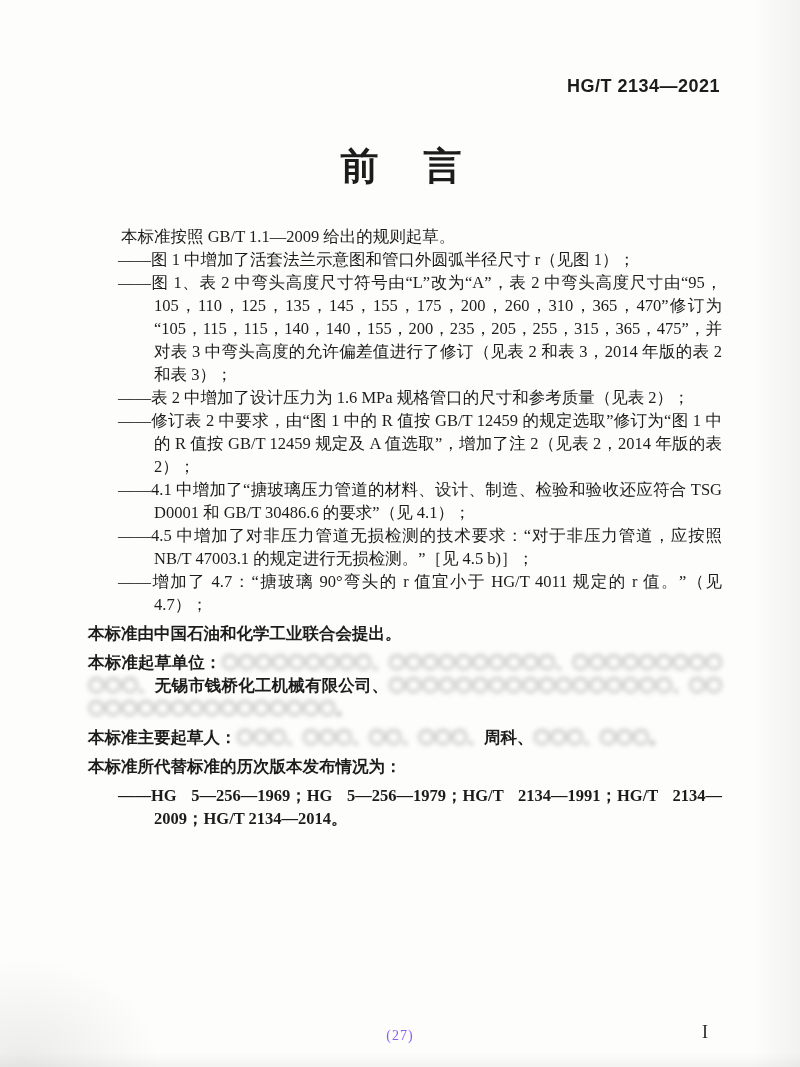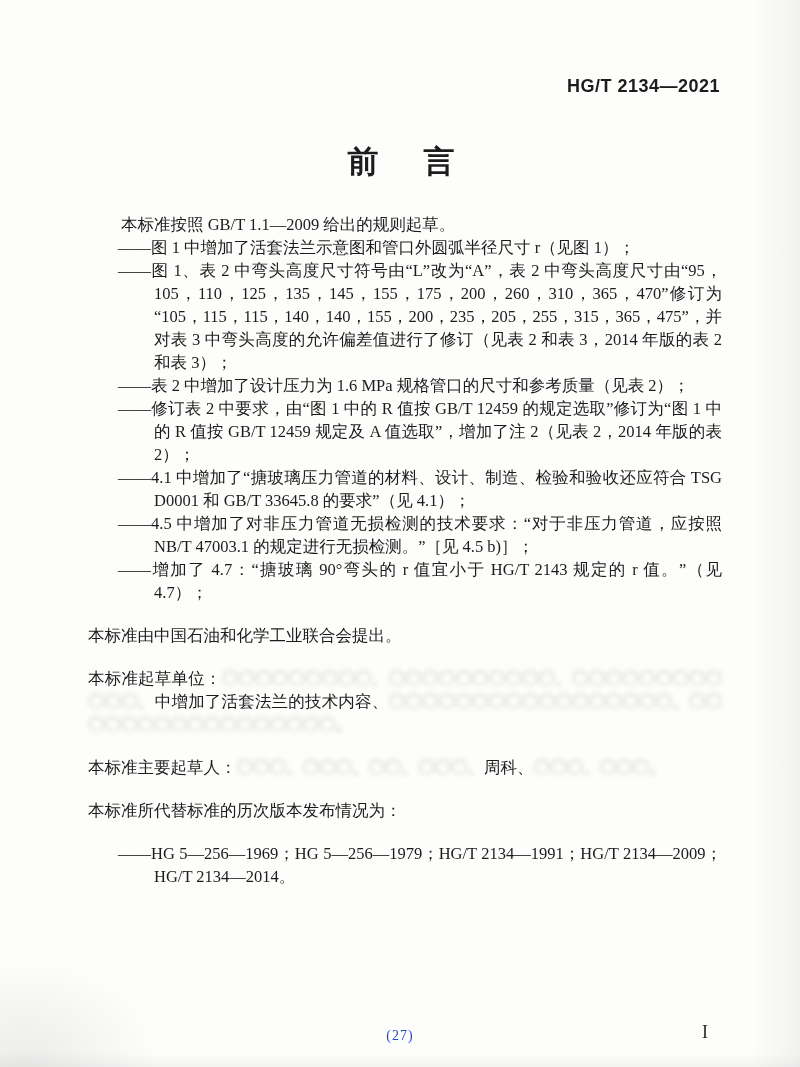--- a/index.html
+++ b/index.html
@@ -46,56 +46,56 @@
   .doc-title {
     position: absolute;
     top: 141px;
     left: 0;
     width: 100%;
     box-sizing: border-box;
     margin: 0;
     text-align: center;
     font-family: "Liberation Sans", "DejaVu Sans", sans-serif;
     font-weight: bold;
-    font-size: 31px;
+    font-size: 38px;
     letter-spacing: 45px;
     padding-left: 47px;
   }
   .content {
     position: absolute;
-    top: 213px;
+    top: 225px;
     left: 88px;
     width: 634px;
     font-size: 16.5px;
     line-height: 23px;
     text-align: justify;
   }
   .content p { margin: 0; }
   .para-indent { text-indent: 33px; }
   .para-flush  { text-indent: 0; }
   .change-item {
     padding-left: 66px;
     text-indent: -36px;
   }
   .closing-block { margin-top: 2px; }
-  .closing-block p { margin-top: 20px; }
+  .closing-block p { margin-top: 6px; font-weight: bold; }
   .redact {
     filter: blur(2.6px);
     color: #6e6e6e;
     opacity: 0.85;
   }
   .footer-center {
     position: absolute;
     top: 1028px;
     left: 0;
     width: 100%;
     text-align: center;
     font-size: 14px;
     letter-spacing: 1px;
-    color: #1d4ed8;
+    color: #8b5cf6;
   }
   .footer-page {
     position: absolute;
     top: 1022px;
     right: 92px;
     font-size: 18px;
     color: #2a2a2a;
   }
 </style>
 </head>
@@ -107,29 +107,29 @@
 
 <main class="content">
 
   <p class="para-indent">本标准按照 GB/T 1.1—2009 给出的规则起草。</p>
 
   <div>
     <p class="change-item">——图 1 中增加了活套法兰示意图和管口外圆弧半径尺寸 r（见图 1）；</p>
     <p class="change-item">——图 1、表 2 中弯头高度尺寸符号由“L”改为“A”，表 2 中弯头高度尺寸由“95，105，110，125，135，145，155，175，200，260，310，365，470”修订为“105，115，115，140，140，155，200，235，205，255，315，365，475”，并对表 3 中弯头高度的允许偏差值进行了修订（见表 2 和表 3，2014 年版的表 2 和表 3）；</p>
     <p class="change-item">——表 2 中增加了设计压力为 1.6 MPa 规格管口的尺寸和参考质量（见表 2）；</p>
     <p class="change-item">——修订表 2 中要求，由“图 1 中的 R 值按 GB/T 12459 的规定选取”修订为“图 1 中的 R 值按 GB/T 12459 规定及 A 值选取”，增加了注 2（见表 2，2014 年版的表 2）；</p>
-    <p class="change-item">——4.1 中增加了“搪玻璃压力管道的材料、设计、制造、检验和验收还应符合 TSG D0001 和 GB/T 33645.8 的要求”（见 4.1）；</p>
+    <p class="change-item">——4.1 中增加了“搪玻璃压力管道的材料、设计、制造、检验和验收还应符合 TSG D0001 和 GB/T 30486.6 的要求”（见 4.1）；</p>
     <p class="change-item">——4.5 中增加了对非压力管道无损检测的技术要求：“对于非压力管道，应按照 NB/T 47003.1 的规定进行无损检测。”［见 4.5 b)］；</p>
-    <p class="change-item">——增加了 4.7：“搪玻璃 90°弯头的 r 值宜小于 HG/T 2143 规定的 r 值。”（见 4.7）；</p>
+    <p class="change-item">——增加了 4.7：“搪玻璃 90°弯头的 r 值宜小于 HG/T 4011 规定的 r 值。”（见 4.7）；</p>
   </div>
 
   <div class="closing-block">
     <p class="para-flush">本标准由中国石油和化学工业联合会提出。</p>
 
-    <p class="para-flush"><span>本标准起草单位：</span><span class="redact">〇〇〇〇〇〇〇〇〇、〇〇〇〇〇〇〇〇〇〇、〇〇〇〇〇〇〇〇〇〇〇〇、</span><span>中增加了活套法兰的技术内容、</span><span class="redact">〇〇〇〇〇〇〇〇〇〇〇〇〇〇〇〇〇、〇〇〇〇〇〇〇〇〇〇〇〇〇〇〇〇〇。</span></p>
+    <p class="para-flush"><span>本标准起草单位：</span><span class="redact">〇〇〇〇〇〇〇〇〇、〇〇〇〇〇〇〇〇〇〇、〇〇〇〇〇〇〇〇〇〇〇〇、</span><span>无锡市钱桥化工机械有限公司、</span><span class="redact">〇〇〇〇〇〇〇〇〇〇〇〇〇〇〇〇〇、〇〇〇〇〇〇〇〇〇〇〇〇〇〇〇〇〇。</span></p>
 
     <p class="para-flush"><span>本标准主要起草人：</span><span class="redact">〇〇〇、〇〇〇、〇〇、〇〇〇、</span><span>周科、</span><span class="redact">〇〇〇、〇〇〇。</span></p>
 
     <p class="para-flush">本标准所代替标准的历次版本发布情况为：</p>
     <p class="change-item">——HG 5—256—1969；HG 5—256—1979；HG/T 2134—1991；HG/T 2134—2009；HG/T 2134—2014。</p>
   </div>
 
 </main>
 
 <div class="footer-center">(27)</div>

